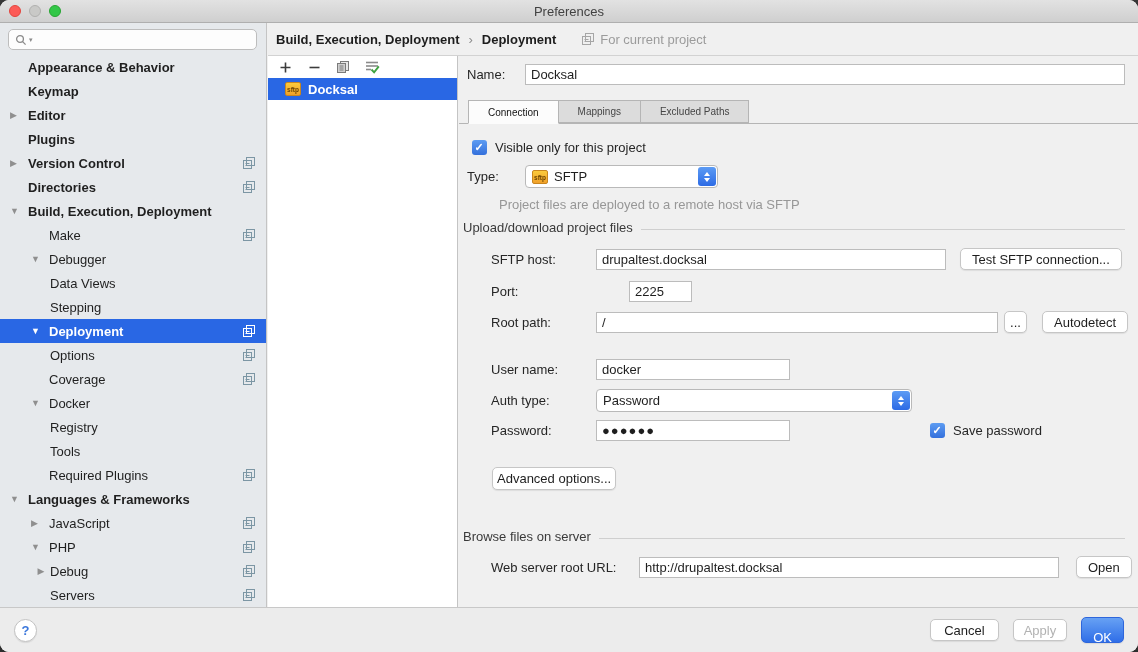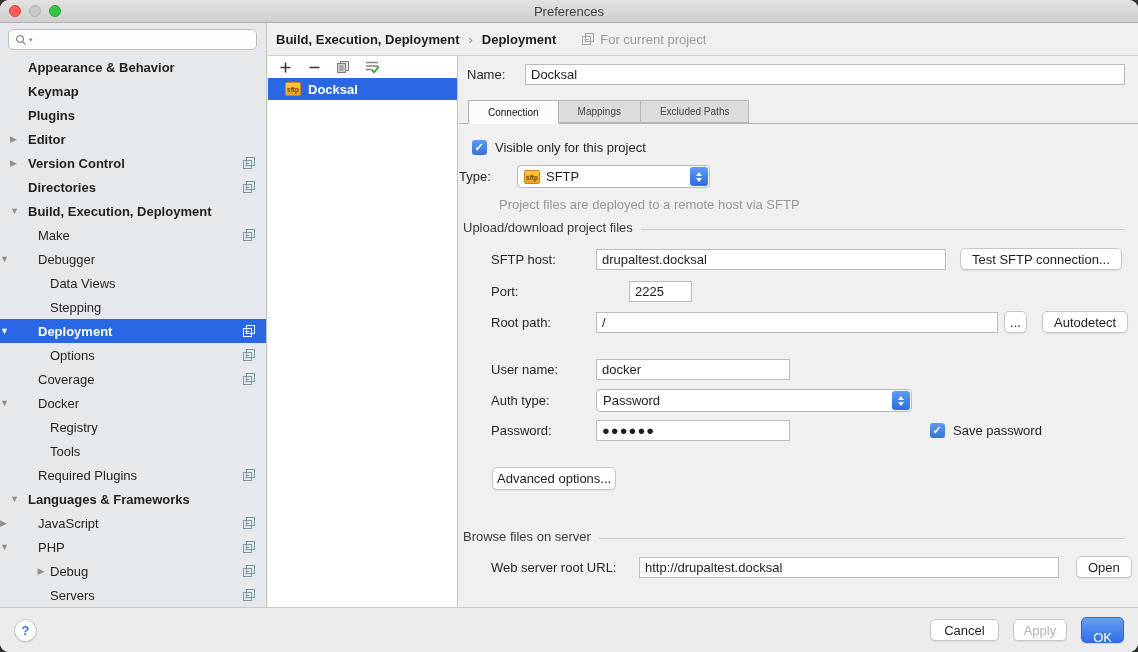--- a/index.html
+++ b/index.html
@@ -20,21 +20,21 @@
   
   .sidebar{position:absolute;top:23px;left:0;width:267px;bottom:45px;background:#E6E9EC;
            border-right:1px solid #C4C4C4;box-sizing:border-box;}
   .searchbox{position:absolute;top:6px;left:8px;right:9px;height:21px;background:#FDFDFD;
              border:1px solid #BDBDBD;border-radius:5px;display:flex;align-items:center;
              padding:0 6px;box-sizing:border-box;gap:2px;}
   .searchbox input{border:none;outline:none;flex:1;font-size:12px;background:transparent;}
   .search-caret{font-size:7px;color:#8B8B8B;}
   .tree{position:absolute;top:32px;left:0;right:0;bottom:0;overflow:hidden;}
   .tree-row{height:24px;display:flex;align-items:center;font-size:13px;color:#1F1F1F;cursor:default;}
-  .tree-row.lvl0{padding-left:10px;} .tree-row.lvl1{gap:20px;} .tree-row.lvl2{padding-left:32px;text-align:center;}
+  .tree-row.lvl0{padding-left:10px;} .tree-row.lvl1{padding-left:31px;} .tree-row.lvl2{padding-left:32px;text-align:center;}
   .tree-row.bold .tree-label{font-weight:700;}
   .tree-row.selected{background:#2967E4;color:#FFFFFF;}
   .tree-arrow{width:18px;flex:none;font-size:9px;color:#8F8F8F;}
   .arrow-down .tree-arrow::before{content:"▼";}
   .arrow-right .tree-arrow::before{content:"▶";}
   .selected .tree-arrow{color:#FFFFFF;}
   .proj-badge{display:none;margin-left:auto;margin-right:11px;color:#7C96A4;line-height:0;}
   .tree-row.badge .proj-badge{display:inline-block;}
   .selected .proj-badge{color:#FFFFFF;}
 
@@ -74,21 +74,21 @@
   .tab{font-size:10px;padding:0 19px;display:flex;align-items:center;height:23px;
        border:1px solid #B5B5B5;background:#DCDCDC;color:#454545;box-sizing:border-box;cursor:pointer;}
   .tab + .tab{margin-left:-1px;}
   .tab.active{background:#FCFCFC;color:#111;border-bottom:1px solid #FCFCFC;margin-bottom:-1px;height:24px;}
 
   .r-visible{top:84px;left:13px;gap:8px;}
   .checkbox{width:15px;height:15px;border-radius:3px;flex:none;
             background:linear-gradient(#5D9CF2,#3470DC);position:relative;}
   .checkbox::after{content:"✓";position:absolute;left:2.5px;top:0.5px;color:#fff;font-size:11px;font-weight:700;}
 
-  .r-type{top:109px;left:0;} .r-type .flabel{width:58px;}
+  .r-type{top:109px;left:8px;} .r-type .flabel{width:58px;}
   .select{position:relative;display:flex;align-items:center;gap:6px;height:23px;background:#fff;
           border:1px solid #B9B9B9;border-radius:4px;padding:0 24px 0 6px;box-sizing:border-box;
           font-size:13px;color:#1E1E1E;cursor:pointer;}
   .stepper{position:absolute;right:1px;top:1px;bottom:1px;width:18px;border-radius:3px;
            background:linear-gradient(#5C9BF4,#2D6BE5);display:flex;flex-direction:column;
            align-items:center;justify-content:center;gap:2px;}
   .stepper i{width:0;height:0;border-left:3.5px solid transparent;border-right:3.5px solid transparent;}
   .stepper .up{border-bottom:4px solid #fff;} .stepper .dn{border-top:4px solid #fff;}
   .sel-type{width:193px;} .sel-auth{width:316px;}
 
@@ -158,29 +158,29 @@
           <span class="tree-label">Appearance &amp; Behavior</span>
 
         </div>
 
         <div class="tree-row lvl0 bold">
           <span class="tree-arrow"></span>
           <span class="tree-label">Keymap</span>
 
         </div>
 
+        <div class="tree-row lvl0 arrow-right bold">
+          <span class="tree-arrow"></span>
+          <span class="tree-label">Editor</span>
+
+        </div>
+
         <div class="tree-row lvl0 bold">
           <span class="tree-arrow"></span>
           <span class="tree-label">Plugins</span>
-
-        </div>
-
-        <div class="tree-row lvl0 arrow-right bold">
-          <span class="tree-arrow"></span>
-          <span class="tree-label">Editor</span>
 
         </div>
 
         <div class="tree-row lvl0 arrow-right bold badge">
           <span class="tree-arrow"></span>
           <span class="tree-label">Version Control</span>
           <span class="proj-badge">
             <svg width="12" height="12" viewBox="0 0 12 12">
               <rect x="3.5" y="0.5" width="8" height="8" fill="none" stroke="currentColor"></rect>
               <rect x="0.5" y="3.5" width="8" height="8" fill="none" stroke="currentColor"></rect>

